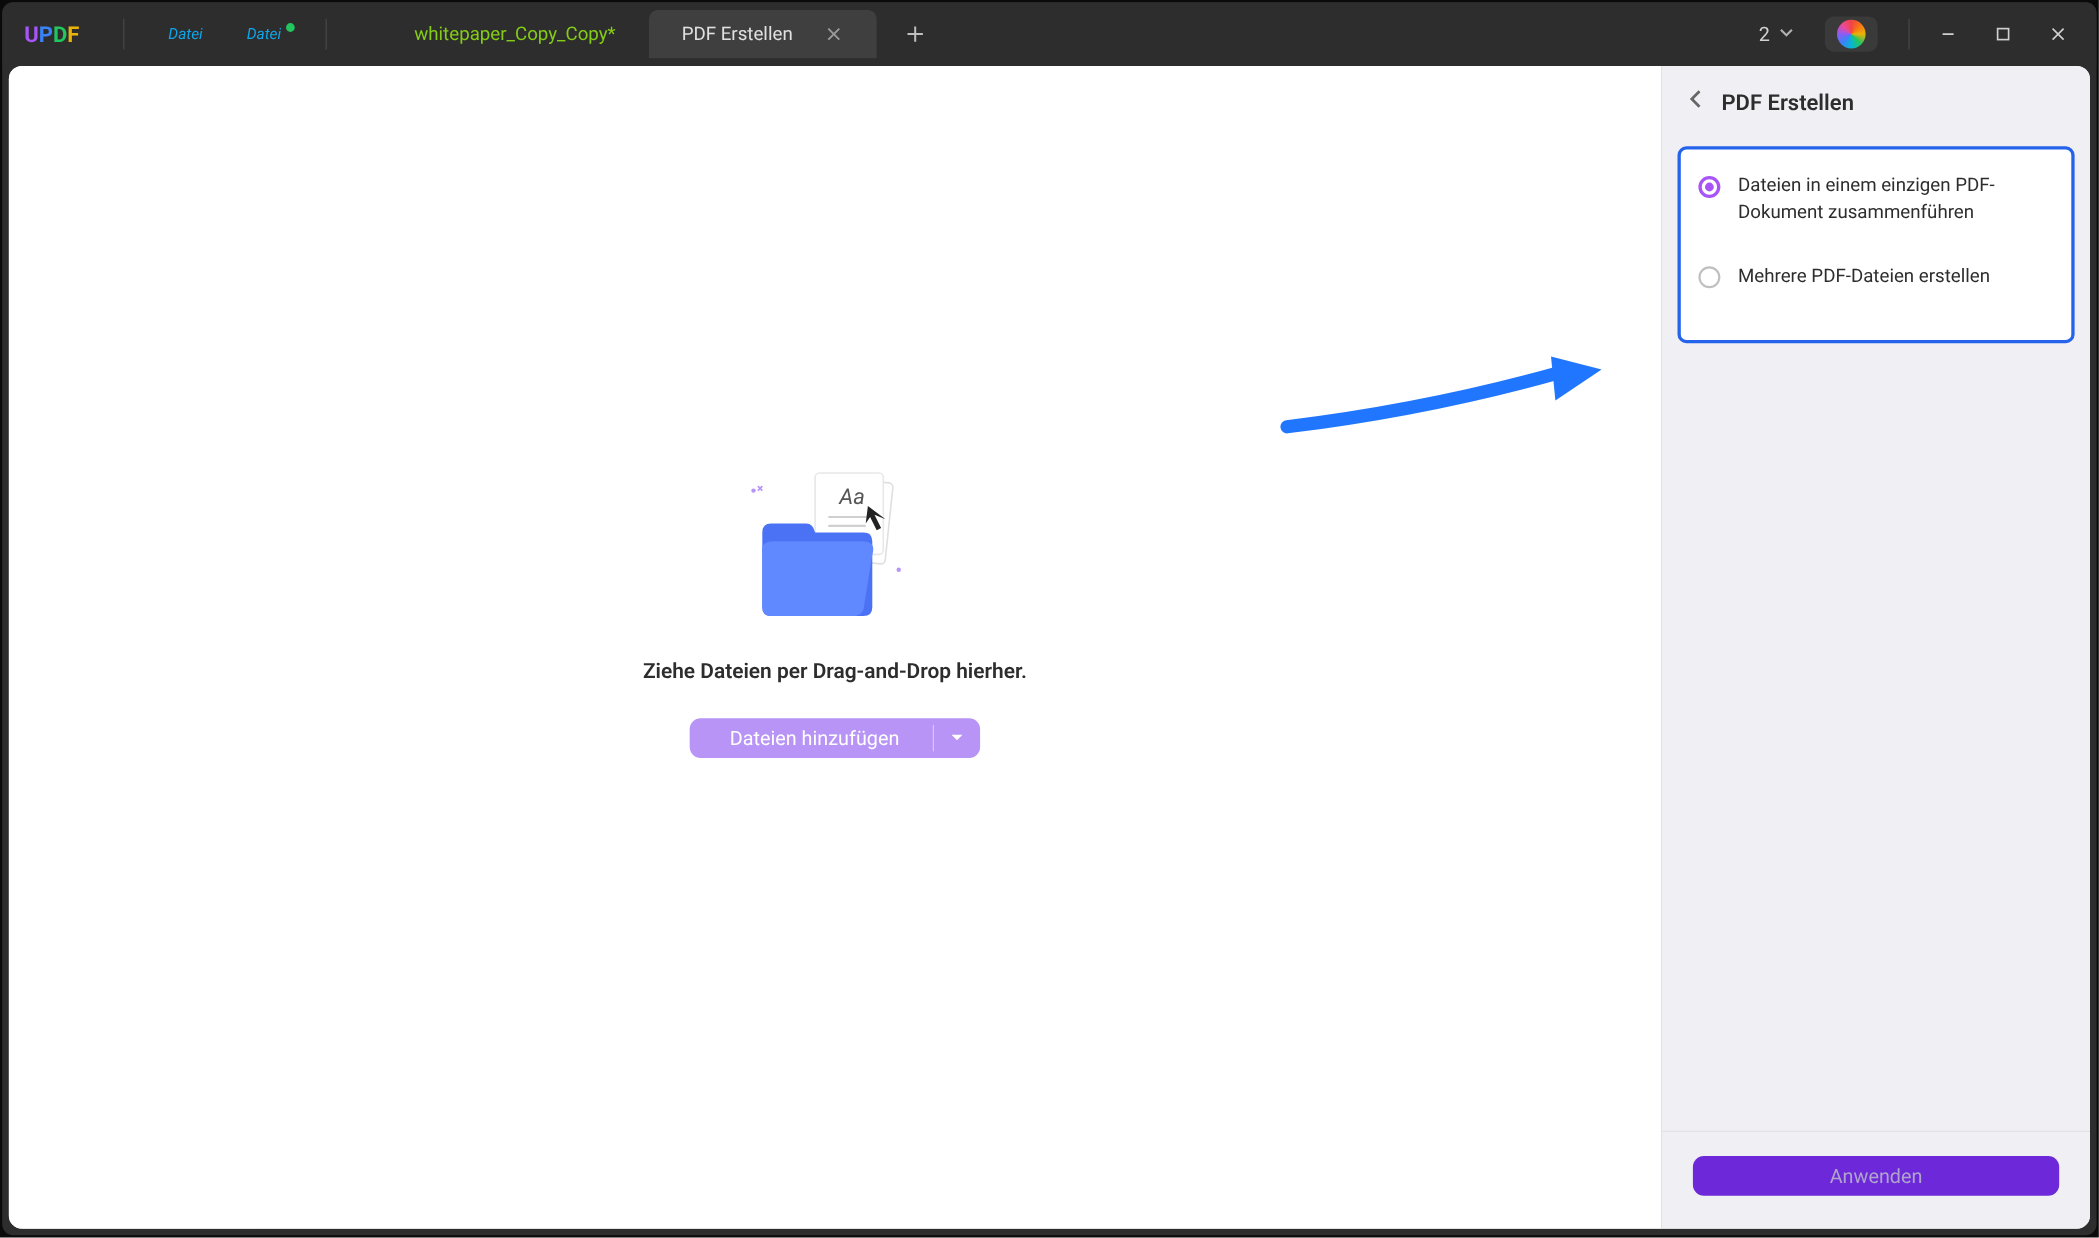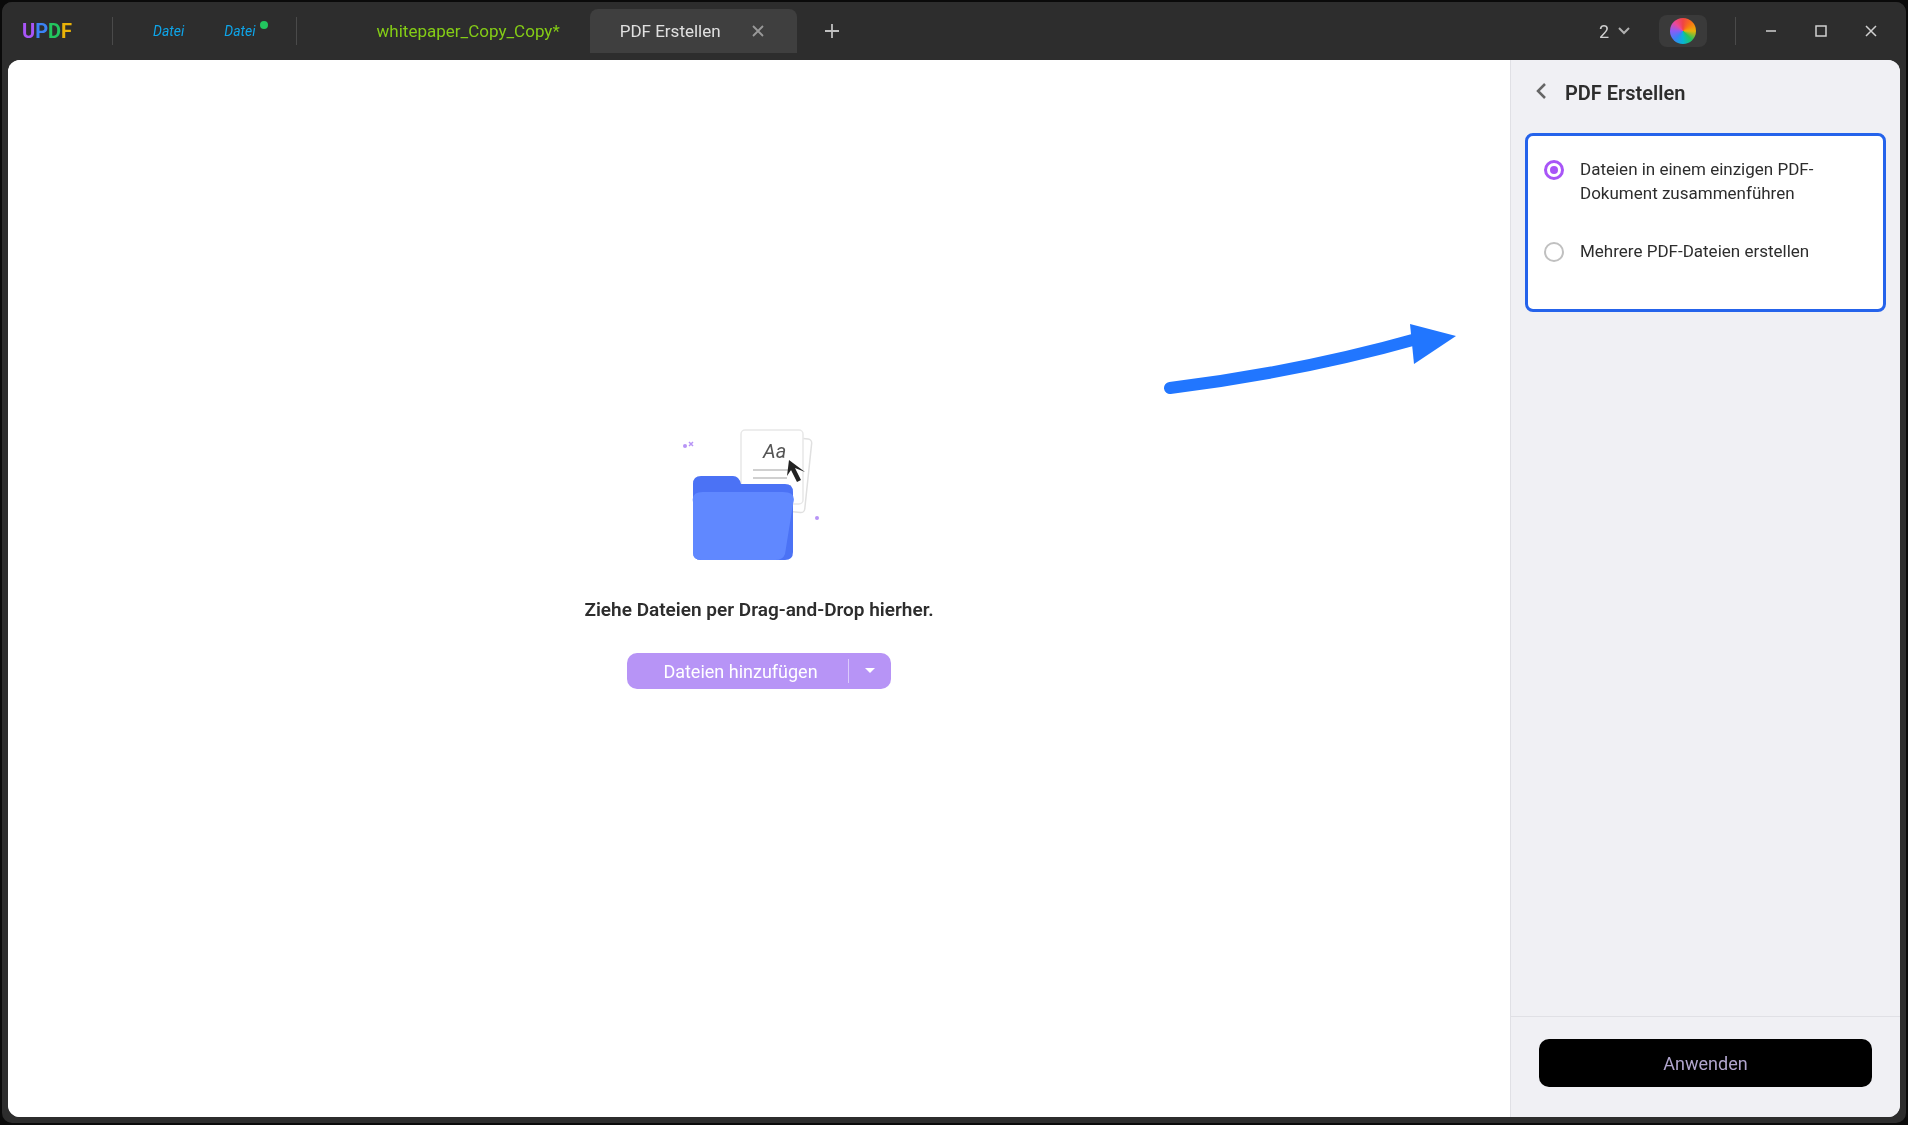--- a/index.html
+++ b/index.html
@@ -285,22 +285,22 @@
     .radio-option + .radio-option {
       margin-top: 18px;
     }
     .sidebar-footer {
       margin-top: auto;
       padding: 22px 28px 30px 28px;
       border-top: 1px solid #e0e0e5;
     }
     .apply-btn {
       width: 100%;
-      height: 48px;
-      background: #000000;
+      height: 36px;
+      background: #6d28d9;
       color: #b0a4cc;
       border-radius: 10px;
       display: flex;
       align-items: center;
       justify-content: center;
       font-size: 18px;
       cursor: pointer;
     }
     .arrow-annotation {
       position: absolute;

